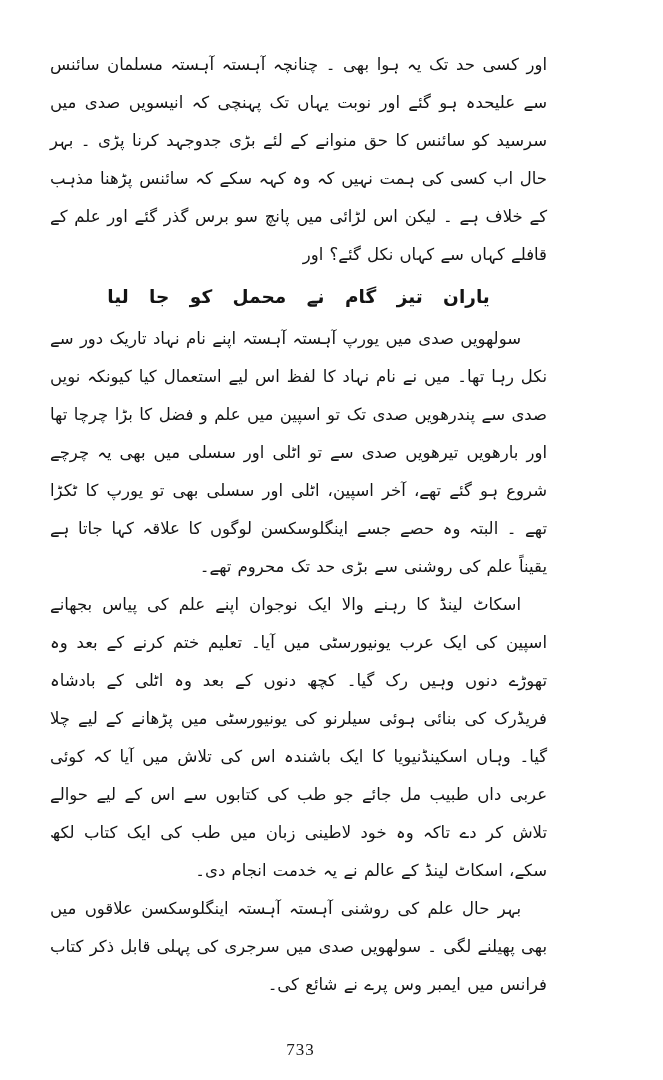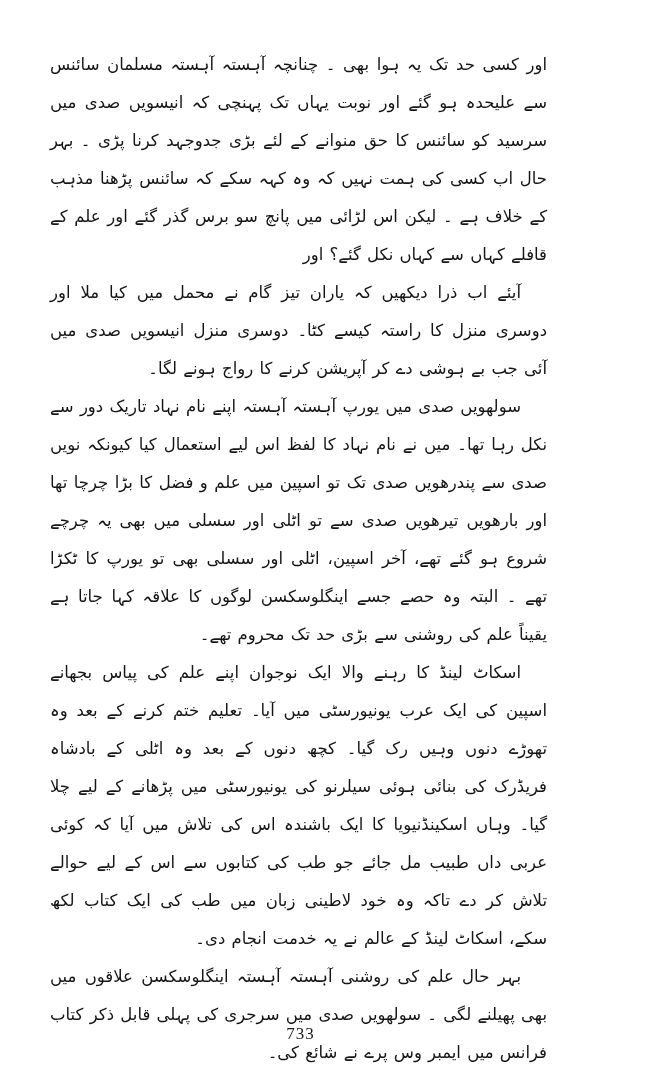--- a/index.html
+++ b/index.html
@@ -38,40 +38,40 @@
       margin: 3px 0 3px 0;
       font-size: 18.5px;
       font-weight: bold;
       text-align: center;
       text-align-last: center;
       word-spacing: 14px;
       line-height: 40px;
     }
     .page-number {
       position: absolute;
-      bottom: 36px;
+      bottom: 20px;
       left: 0;
       right: 0;
       text-align: center;
       font-family: "Liberation Serif", serif;
       font-size: 17px;
       color: #1c1c1c;
       letter-spacing: 1px;
     }
   </style>
 </head>
 <body>
 
 <div class="page">
   <div class="text-block">
 
     <p class="para">اور کسی حد تک یہ ہوا بھی ۔ چنانچہ آہستہ آہستہ مسلمان سائنس سے علیحدہ ہو گئے اور نوبت یہاں تک پہنچی کہ انیسویں صدی میں سرسید کو سائنس کا حق منوانے کے لئے بڑی جدوجہد کرنا پڑی ۔ بہر حال اب کسی کی ہمت نہیں کہ وہ کہہ سکے کہ سائنس پڑھنا مذہب کے خلاف ہے ۔ لیکن اس لڑائی میں پانچ سو برس گذر گئے اور علم کے قافلے کہاں سے کہاں نکل گئے؟ اور</p>
 
+    <h2 class="heading">یاران تیز گام نے محمل کو جا لیا</h2>
 
-    <p class="para indent">آیئے اب ذرا دیکھیں کہ یاران تیز گام نے محمل میں کیا ملا اور دوسری منزل کا راستہ کیسے کٹا۔ دوسری منزل انیسویں صدی میں آئی جب بے ہوشی دے کر آپریشن کرنے کا رواج ہونے لگا۔</p>
 
     <p class="para indent">سولھویں صدی میں یورپ آہستہ آہستہ اپنے نام نہاد تاریک دور سے نکل رہا تھا۔ میں نے نام نہاد کا لفظ اس لیے استعمال کیا کیونکہ نویں صدی سے پندرھویں صدی تک تو اسپین میں علم و فضل کا بڑا چرچا تھا اور بارھویں تیرھویں صدی سے تو اٹلی اور سسلی میں بھی یہ چرچے شروع ہو گئے تھے، آخر اسپین، اٹلی اور سسلی بھی تو یورپ کا ٹکڑا تھے ۔ البتہ وہ حصے جسے اینگلوسکسن لوگوں کا علاقہ کہا جاتا ہے یقیناً علم کی روشنی سے بڑی حد تک محروم تھے۔</p>
 
 
     <p class="para indent">اسکاٹ لینڈ کا رہنے والا ایک نوجوان اپنے علم کی پیاس بجھانے اسپین کی ایک عرب یونیورسٹی میں آیا۔ تعلیم ختم کرنے کے بعد وہ تھوڑے دنوں وہیں رک گیا۔ کچھ دنوں کے بعد وہ اٹلی کے بادشاہ فریڈرک کی بنائی ہوئی سیلرنو کی یونیورسٹی میں پڑھانے کے لیے چلا گیا۔ وہاں اسکینڈنیویا کا ایک باشندہ اس کی تلاش میں آیا کہ کوئی عربی داں طبیب مل جائے جو طب کی کتابوں سے اس کے لیے حوالے تلاش کر دے تاکہ وہ خود لاطینی زبان میں طب کی ایک کتاب لکھ سکے، اسکاٹ لینڈ کے عالم نے یہ خدمت انجام دی۔</p>
 
     <p class="para indent">بہر حال علم کی روشنی آہستہ آہستہ اینگلوسکسن علاقوں میں بھی پھیلنے لگی ۔ سولھویں صدی میں سرجری کی پہلی قابل ذکر کتاب فرانس میں ایمبر وس پرے نے شائع کی۔</p>
 
   </div>
 

